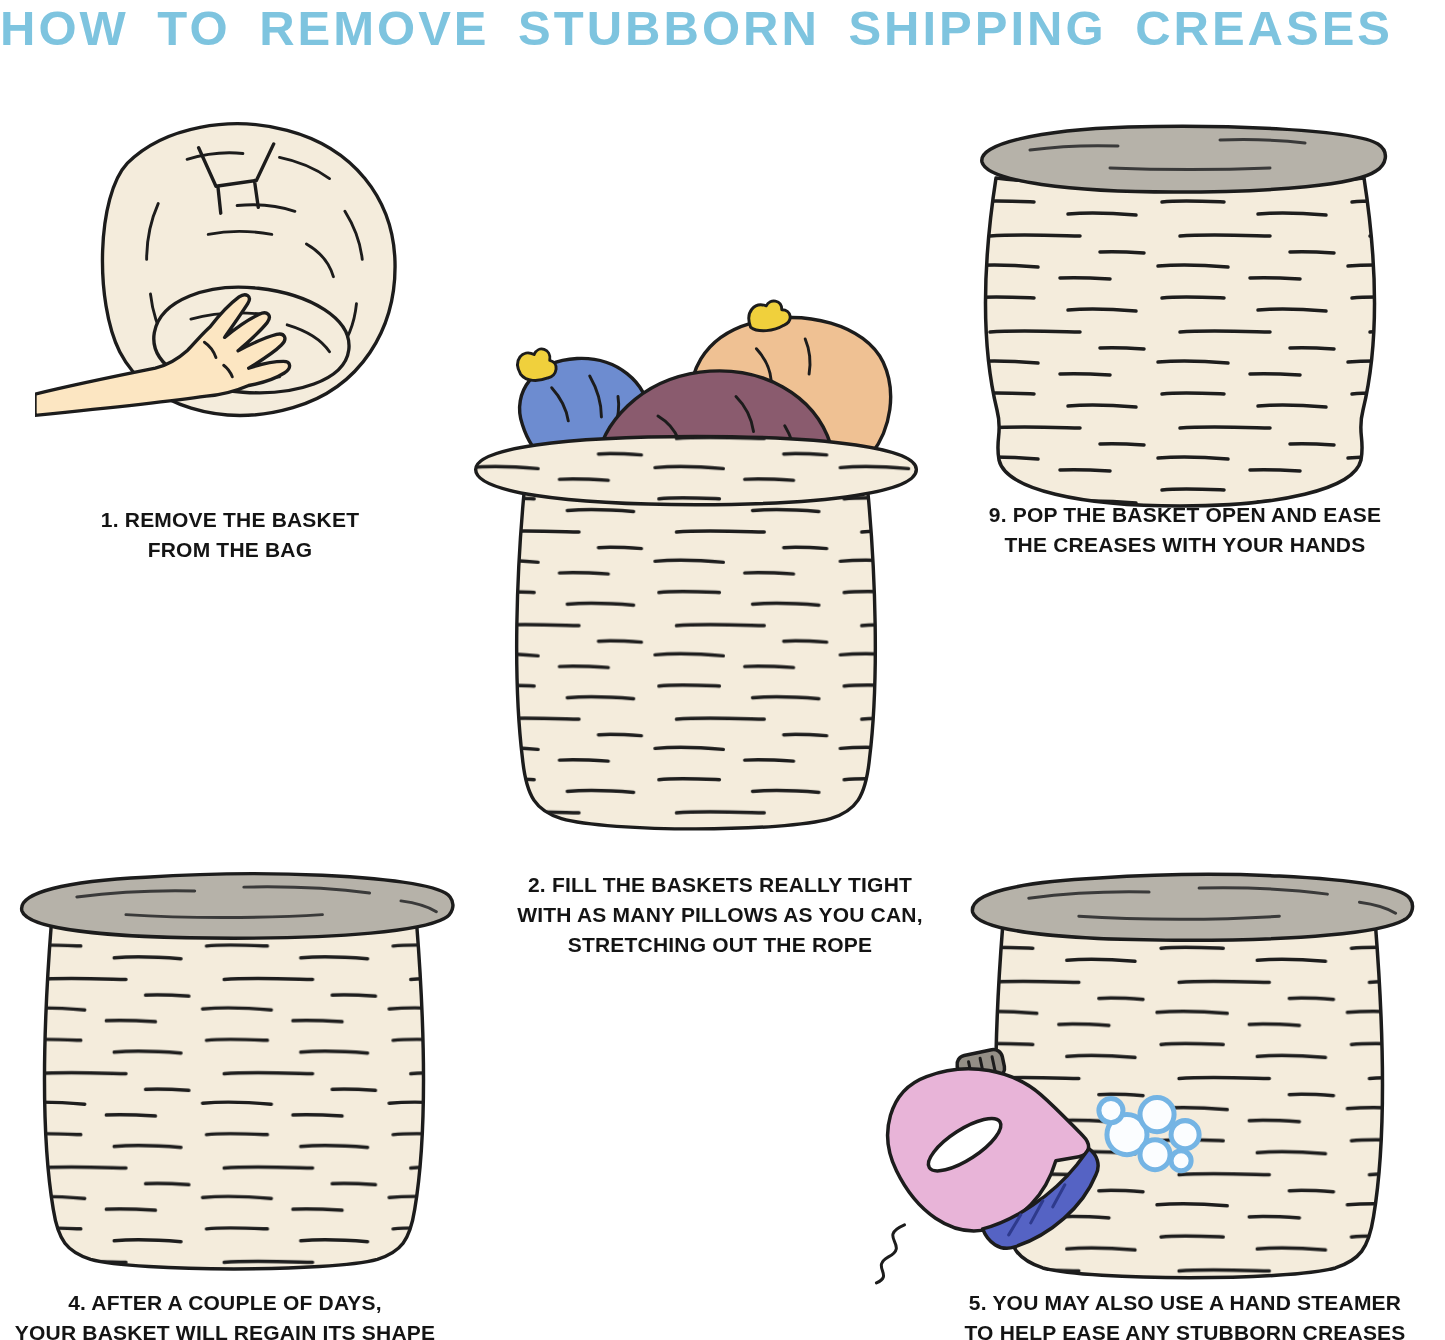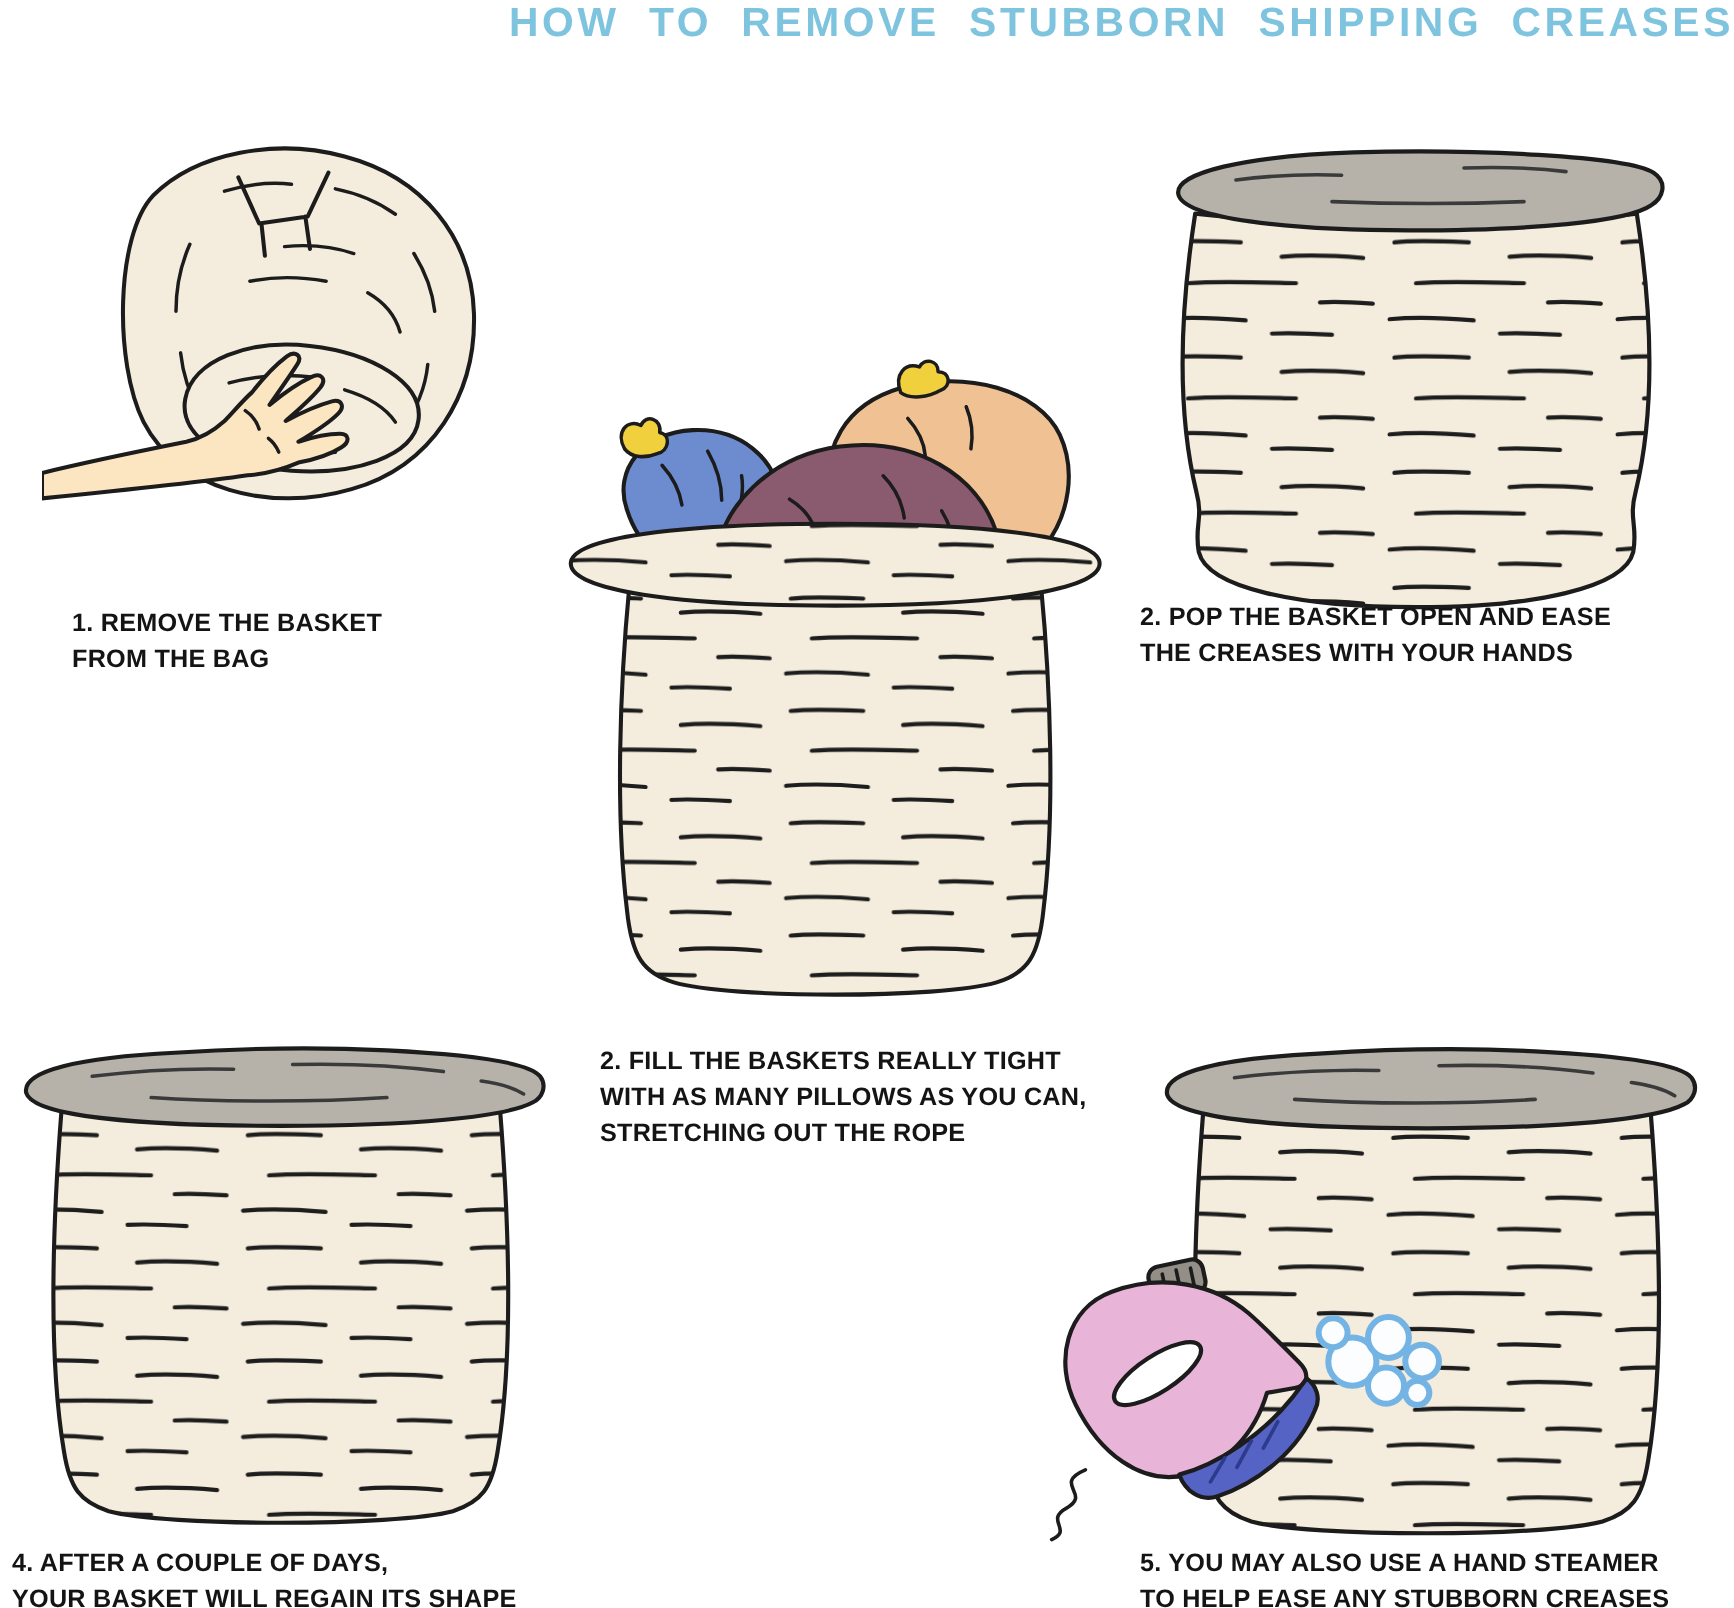--- a/index.html
+++ b/index.html
@@ -11,35 +11,35 @@
     height: 1340px;
     background: #ffffff;
     overflow: hidden;
     font-family: "Liberation Sans", sans-serif;
   }
 
   .title {
     position: absolute;
     top: 0px; left: 0; width: 100%;
     margin: 0;
-    text-align: right;
-    font-size: 34px;
+    text-align: left;
+    font-size: 49px;
     font-weight: 800;
     letter-spacing: 3px;
     word-spacing: 12px;
     white-space: nowrap;
     color: var(--title, #7ec4df);
   }
 
   .fig { position: absolute; margin: 0; }
   .fig svg { display: block; width: 100%; height: 100%; }
 
   .caption {
     position: absolute;
-    text-align: left;
+    text-align: center;
     font-size: 21px;
     font-weight: 700;
     line-height: 1.42;
     letter-spacing: 0.2px;
     color: var(--text, #141414);
     white-space: pre-line;
   }
 
   
   .ink   { stroke: var(--outline, #1c1c1c); stroke-width: 3.5; stroke-linecap: round; stroke-linejoin: round; }
@@ -141,21 +141,21 @@
     </svg>
   </figure>
   <div class="caption" style="left:60px; top:505px; width:340px;">1. REMOVE THE BASKET
 FROM THE BAG</div>
 
   <figure class="fig" style="left:960px; top:92px; width:440px; height:420px;">
     <svg viewBox="0 0 440 420">
       <use href="#basket-b"></use>
     </svg>
   </figure>
-  <div class="caption" style="left:950px; top:500px; width:470px;">2. POP THE BASKET OPEN AND EASE
+  <div class="caption" style="left:950px; top:500px; width:470px;">9. POP THE BASKET OPEN AND EASE
 THE CREASES WITH YOUR HANDS</div>
 
   <figure class="fig" style="left:462px; top:298px; width:468px; height:546px;">
     <svg viewBox="0 0 480 560">
 
       <path class="fill-tan ink" d="M 236 120 C 228 78 248 40 296 26 C 352 10 414 28 432 66 C 446 96 440 134 420 160 L 300 168 C 268 158 242 146 236 120 Z"></path>
       <g class="ink thin nofill">
         <path d="M 302 52 C 311 62 316 72 317 84"></path>
         <path d="M 352 42 C 357 54 358 66 356 78"></path>
       </g>

